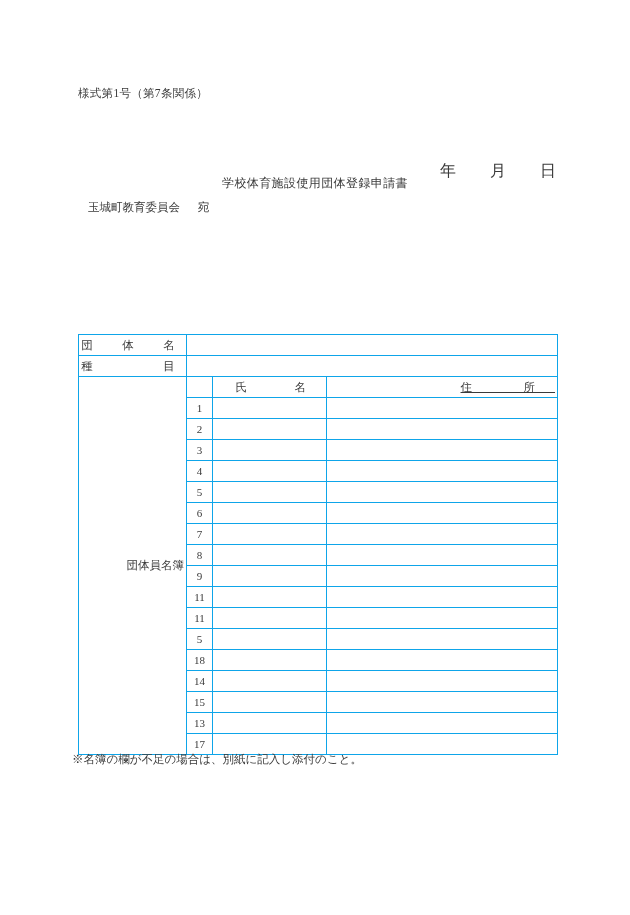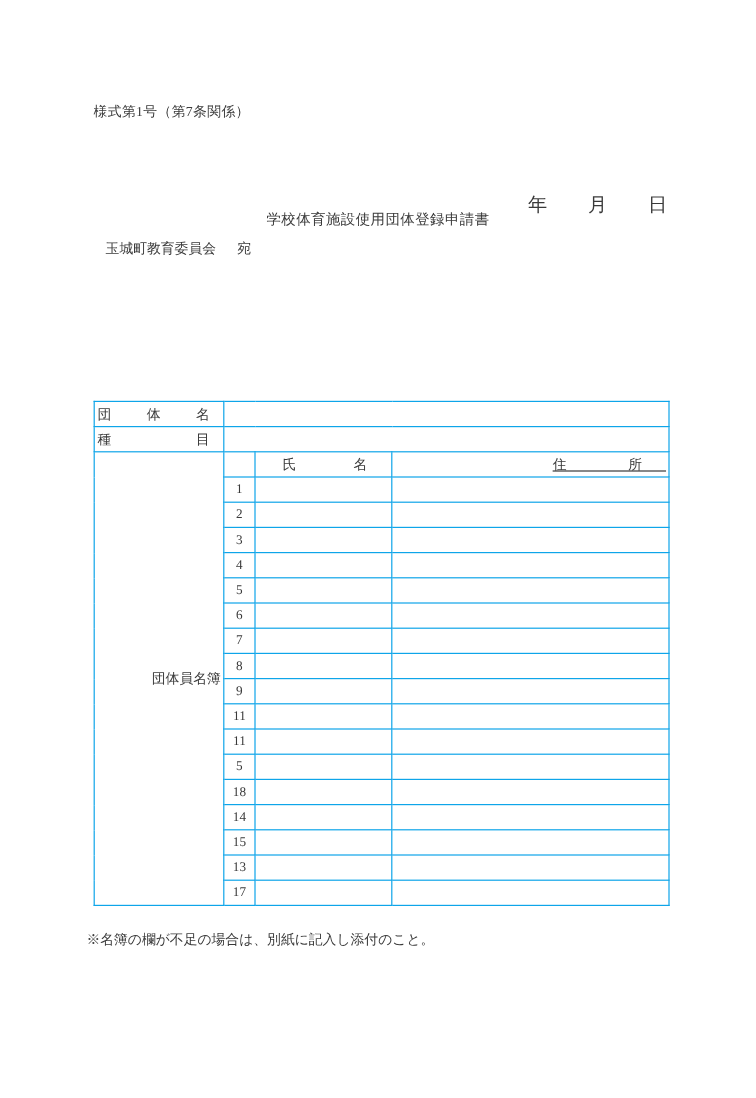--- a/index.html
+++ b/index.html
@@ -157,21 +157,20 @@
     font-size: 11px;
   }
 
   
   .footnote {
     position: absolute;
     left: 72px;
     top: 752px;
     font-size: 11.5px;
     white-space: nowrap;
-    margin-top: 24px;
   }
 </style>
 </head>
 <body>
 
 <div class="page">
 
   <div class="form-no">様式第1号（第7条関係）</div>
 
   <div class="doc-title">学校体育施設使用団体登録申請書</div>

